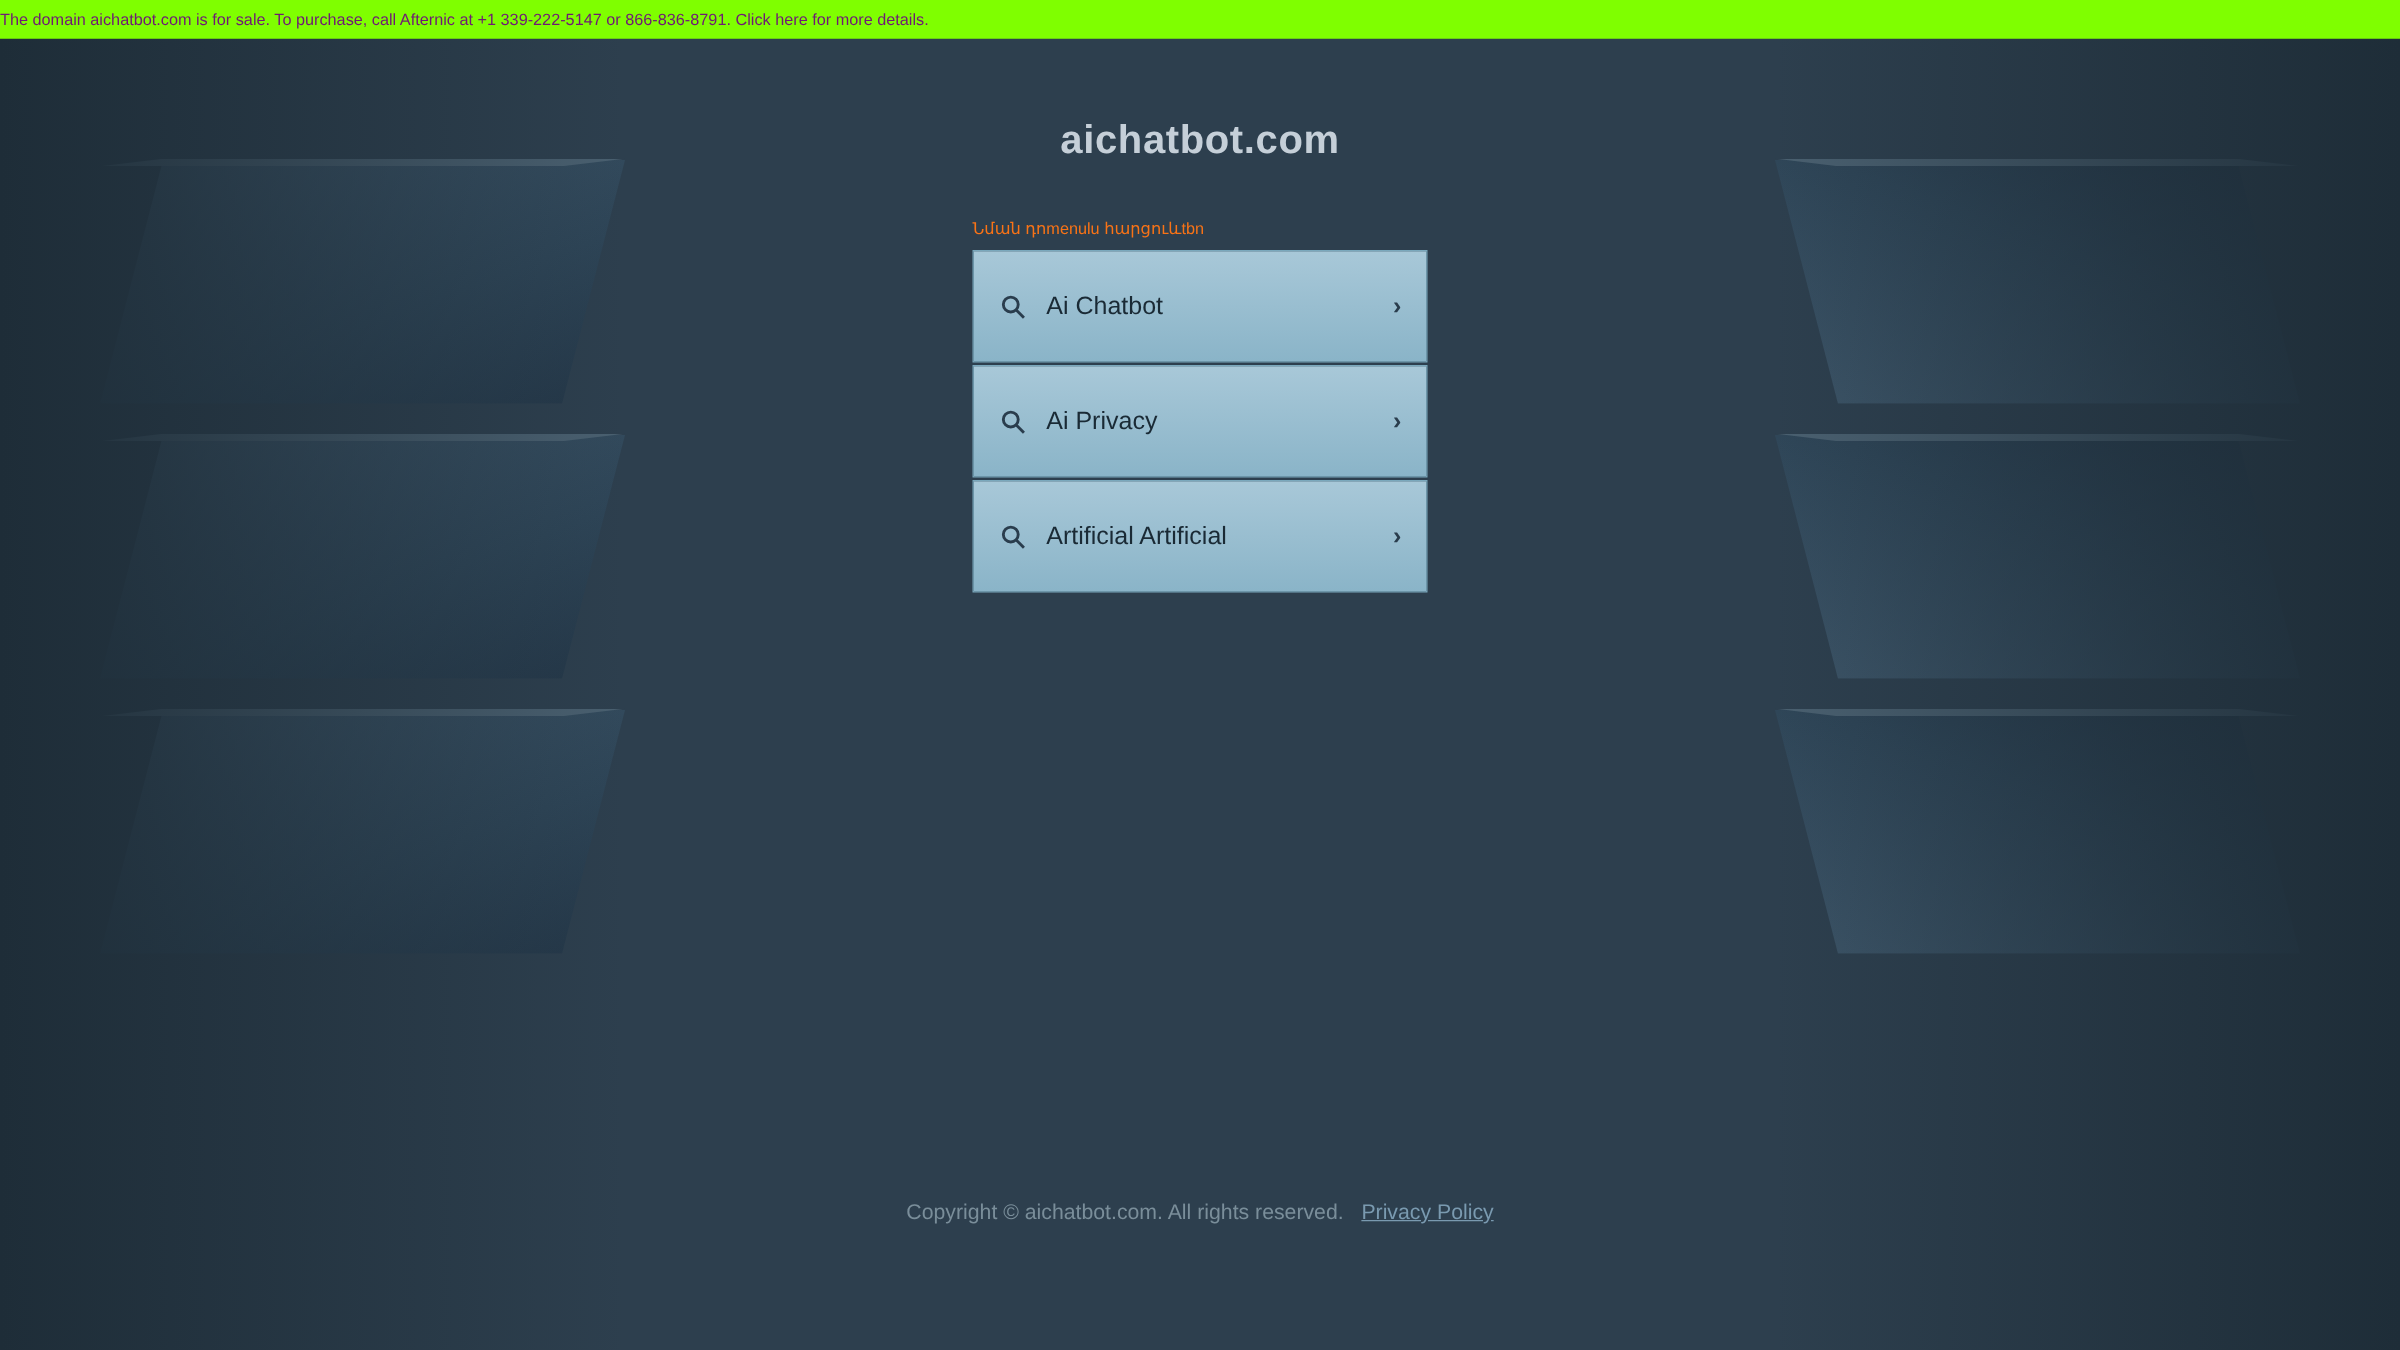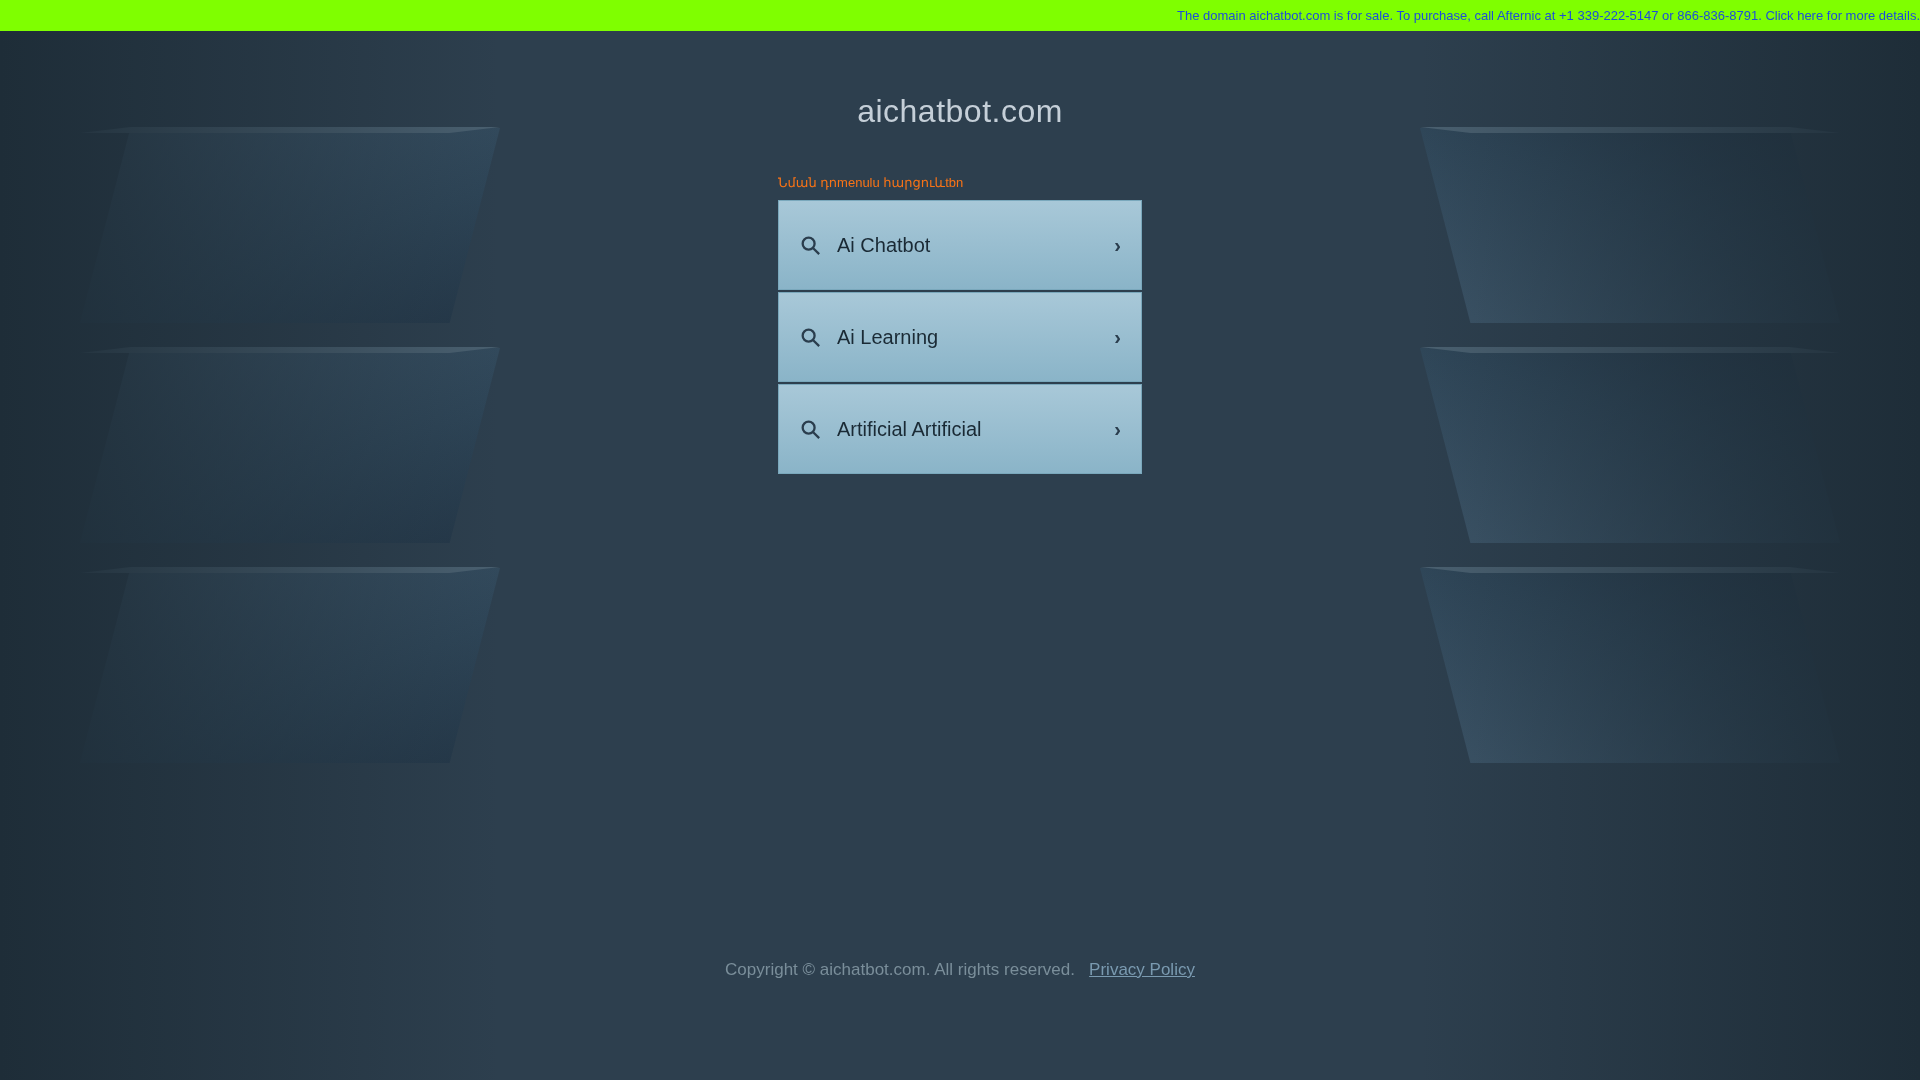--- a/index.html
+++ b/index.html
@@ -15,23 +15,23 @@
       font-family: Arial, sans-serif;
       overflow: hidden;
       position: relative;
     }
 
     
     .top-bar {
       width: 100%;
       background-color: #7fff00;
       padding: 8px 0;
-      text-align: right;
+      text-align: left;
       font-size: 13px;
-      color: #1d4ed8;
+      color: #701a75;
       position: relative;
       z-index: 10;
     }
 
     
     .bg-panels {
       position: absolute;
       top: 0;
       left: 0;
       width: 100%;
@@ -49,21 +49,21 @@
       display: flex;
       flex-direction: column;
       align-items: center;
       z-index: 5;
     }
 
     .site-title {
       margin-top: 65px;
       font-size: 32px;
       color: #c5cfd8;
-      font-weight: normal;
+      font-weight: bold;
       letter-spacing: 0.5px;
     }
 
     .section-label {
       margin-top: 45px;
       font-size: 13px;
       color: #f97316;
       margin-bottom: 10px;
       align-self: flex-start;
       margin-left: calc(50% - 182px);
@@ -223,21 +223,21 @@
     </a>
 
     <a class="search-item" href="#">
       <div class="search-item-left">
         <div class="search-icon-wrap">
           <svg class="search-icon-svg" viewBox="0 0 24 24">
             <circle cx="10.5" cy="10.5" r="6.5"></circle>
             <line x1="15.5" y1="15.5" x2="22" y2="22"></line>
           </svg>
         </div>
-        <span class="item-label">Ai Learning</span>
+        <span class="item-label">Ai Privacy</span>
       </div>
       <span class="chevron-right">›</span>
     </a>
 
     <a class="search-item" href="#">
       <div class="search-item-left">
         <div class="search-icon-wrap">
           <svg class="search-icon-svg" viewBox="0 0 24 24">
             <circle cx="10.5" cy="10.5" r="6.5"></circle>
             <line x1="15.5" y1="15.5" x2="22" y2="22"></line>

